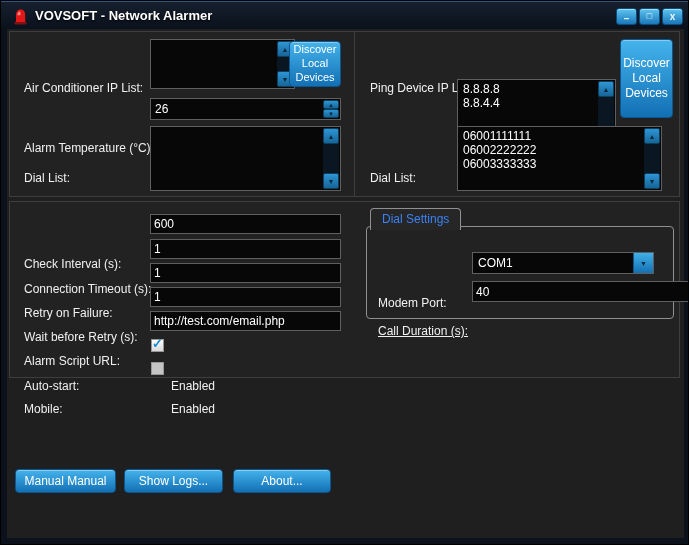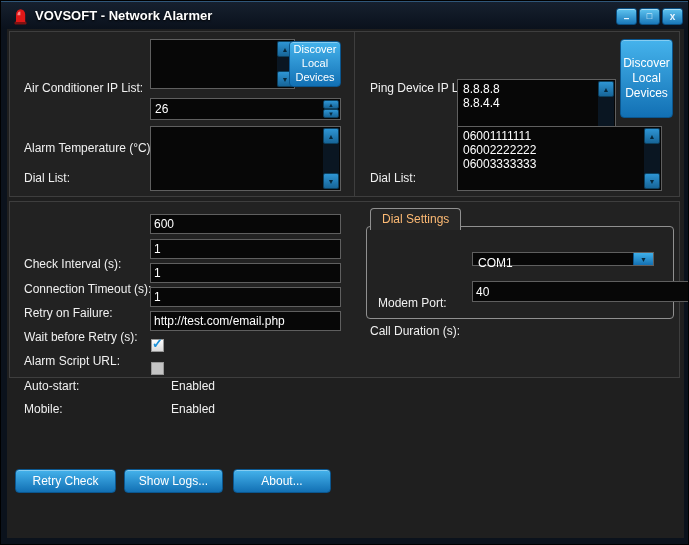--- a/index.html
+++ b/index.html
@@ -58,21 +58,21 @@
     background:linear-gradient(#2e95d4,#176598);border:1px solid #0c405f;border-radius:2px;
     color:#07293d;font-size:6px;display:flex;align-items:center;justify-content:center;}
   .spin-btn.up{top:0}.spin-btn.down{bottom:0}
   
   .checkbox{position:absolute;width:13px;height:13px;border:1px solid #979797;
     background:linear-gradient(#fdfdfd,#dadada);}
   .checkbox.unchecked{background:#c4c4c4;}
   .checkbox .check{position:absolute;left:0px;top:-4px;color:#1b90d8;font-weight:bold;font-size:13px;}
   
   .tab{position:absolute;background:#262626;border:1px solid #909090;border-bottom:none;
-    border-radius:4px 4px 0 0;color:#fdba74;font-size:12px;padding:3px 11px 4px 11px;z-index:2;}
+    border-radius:4px 4px 0 0;color:#3b82f6;font-size:12px;padding:3px 11px 4px 11px;z-index:2;}
   .groupbox{position:absolute;border:1px solid #909090;border-radius:4px;background:#222;}
   
   .combo{position:absolute;background:#070707;border:1px solid #5f5f5f;color:#fff;font-size:12px;}
   .combo-text{position:absolute;left:5px;top:3px;}
   .combo-btn{position:absolute;right:0;top:0;bottom:0;width:20px;
     background:linear-gradient(#3fb0ea,#1470b2);border-left:1px solid #0b568e;
     color:#07293d;font-size:7px;display:flex;align-items:center;justify-content:center;}
   
   .log-line{position:absolute;left:5px;color:#00cc44;font-family:"DejaVu Sans Mono",monospace;
     font-size:12px;font-weight:bold;white-space:pre;}
@@ -202,29 +202,29 @@
       <span class="label" style="left:161px;top:138px;">Enabled</span>
 
       <span class="label" style="left:14px;top:161px;">Mobile:</span>
       <span class="checkbox unchecked" style="left:141px;top:160px;"></span>
       <span class="label" style="left:161px;top:161px;">Enabled</span>
 
       <div class="tab" style="left:360px;top:6px;">Dial Settings</div>
       <div class="groupbox" style="left:356px;top:24px;width:308px;height:93px;"></div>
 
       <span class="label" style="left:368px;top:55px;">Modem Port:</span>
-      <div class="combo" style="left:462px;top:50px;width:182px;height:14px;">
+      <div class="combo" style="left:462px;top:50px;width:182px;height:22px;">
         <span class="combo-text">COM1</span>
         <div class="combo-btn">
             <span>▼</span>
           </div>
       </div>
 
-      <span class="label" style="left:360px;top:83px;">Call Duration (s):</span>
+      <span class="label" style="left:368px;top:83px;text-decoration:underline;">Call Duration (s):</span>
       <input class="textfield" style="left: 462px; top: 79px; width: 220px; height: 21px;" value="40">
     </div>
 
 
-    <button class="blue-btn" style="left:8px;top:440px;width:101px;height:24px;">Retry Check</button>
+    <button class="blue-btn" style="left:8px;top:440px;width:101px;height:24px;">Manual Manual</button>
     <button class="blue-btn" style="left:117px;top:440px;width:99px;height:24px;">Show Logs...</button>
     <button class="blue-btn" style="left:226px;top:440px;width:98px;height:24px;">About...</button>
   </div>
 </div>
 
 </body></html>

